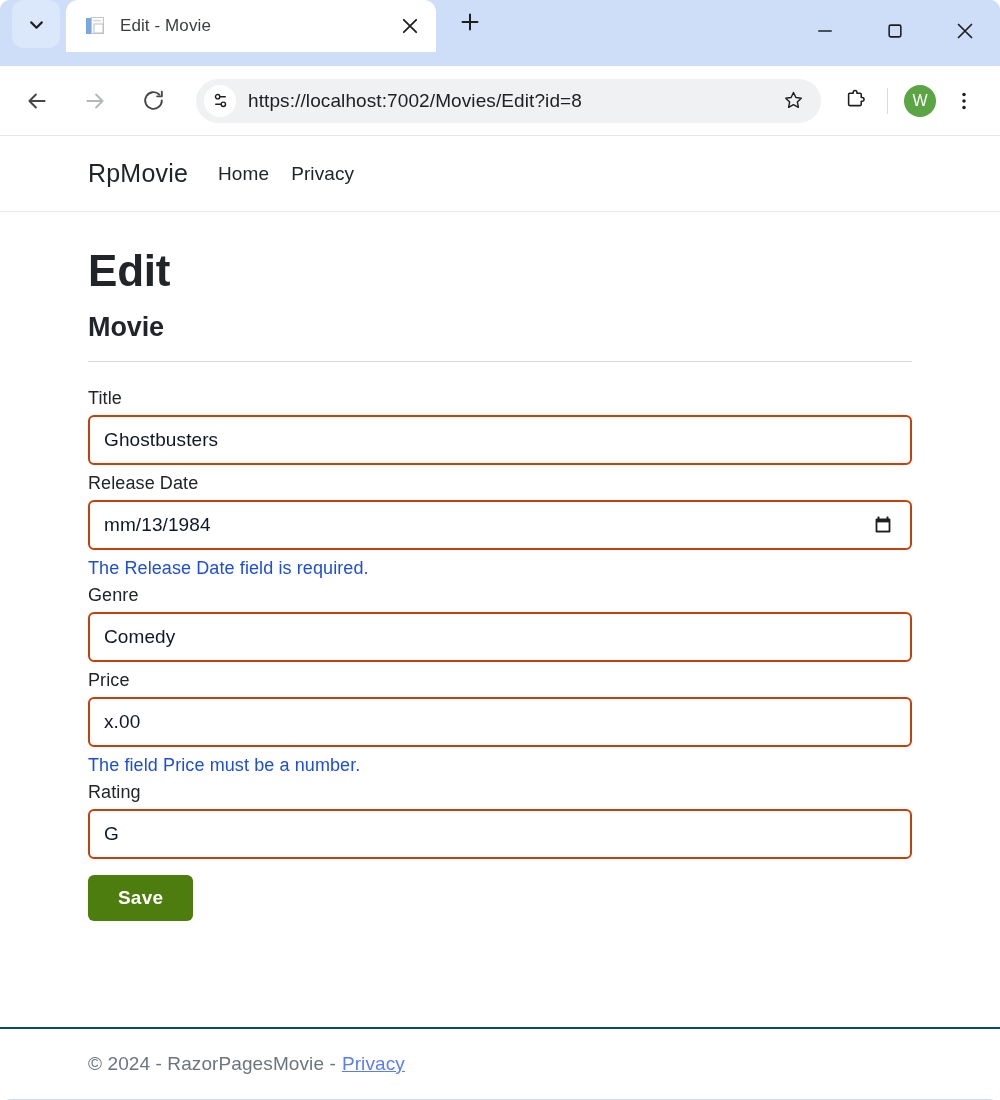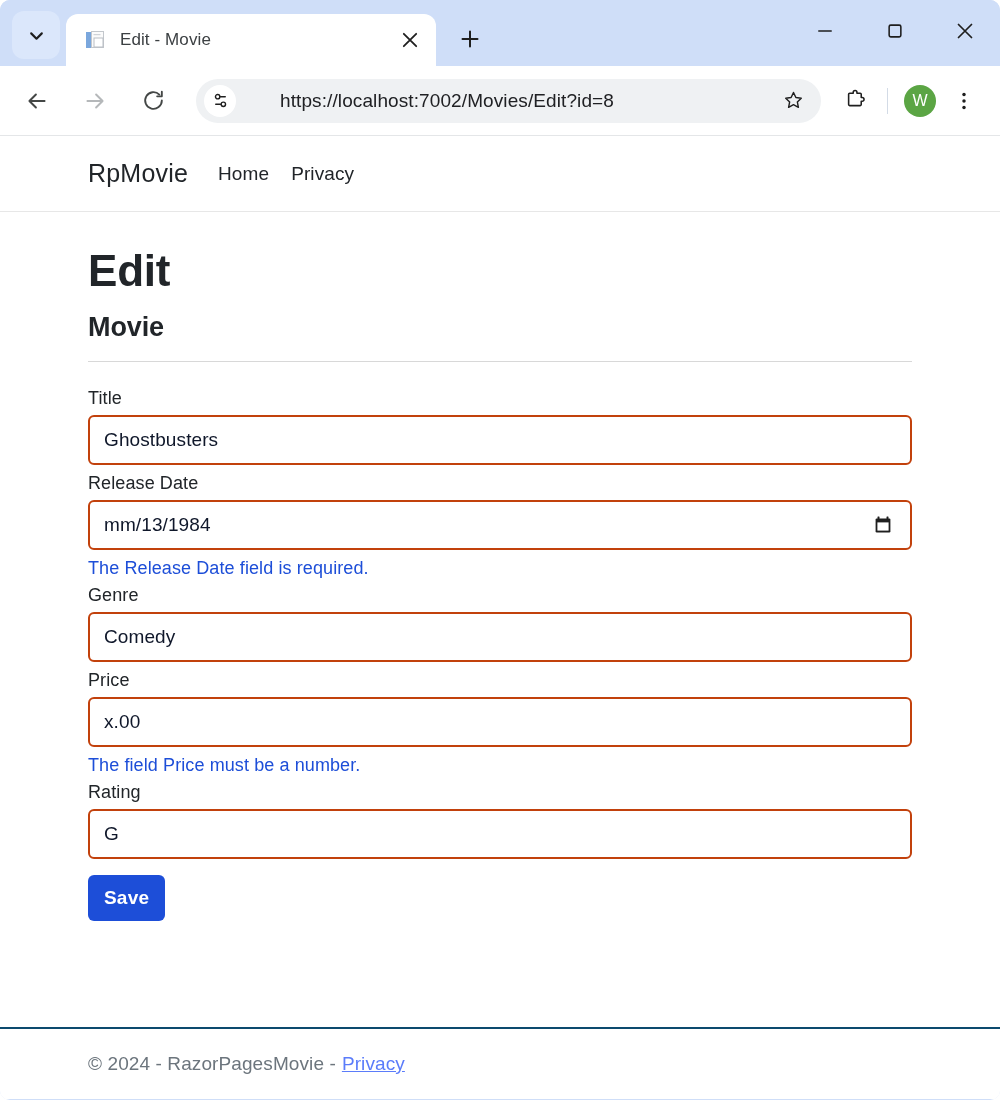--- a/index.html
+++ b/index.html
@@ -19,21 +19,20 @@
     border-radius: 10px;
     overflow: hidden;
   }
 
   
   .tab-strip {
     position: relative;
     height: 66px;
     background: #cfdef8;
     display: flex;
-    align-items: flex-end;
     padding-left: 8px;
   }
   .tab-search-btn {
     width: 48px; height: 48px;
     margin: 0 6px 7px 4px;
     border-radius: 12px;
     background: #dbe7fb;
     display: flex; align-items: center; justify-content: center;
     flex: none;
   }
@@ -105,21 +104,20 @@
   .omnibox {
     flex: 1;
     height: 44px;
     background: #eff1f3;
     border-radius: 22px;
     display: flex;
     align-items: center;
     padding: 0 10px 0 8px;
     margin: 0 12px 0 8px;
     min-width: 0;
-    gap: 32px;
   }
   .omni-site-icon {
     width: 32px; height: 32px;
     border-radius: 50%;
     background: #ffffff;
     display: flex; align-items: center; justify-content: center;
     flex: none;
     margin-right: 12px;
   }
   .omni-url {
@@ -244,27 +242,27 @@
     flex: none;
   }
   .field-error {
     font-size: 18px;
     color: #1d4ed8;
     margin: 0 0 6px 0;
     letter-spacing: .1px;
   }
   .btn-save {
     display: inline-block;
-    background: #1d4ed8;
+    background: #4d7c0f;
     color: #ffffff;
     font-size: 19px;
     font-weight: 600;
     border: none;
     border-radius: 6px;
-    padding: 12px 16px;
+    padding: 12px 30px;
     margin: 8px 0 16px 0;
     letter-spacing: .2px;
   }
   .back-link {
     display: inline-block;
     font-size: 19px;
     color: #0d6efd;
     text-decoration: underline;
     letter-spacing: .1px;
   }

